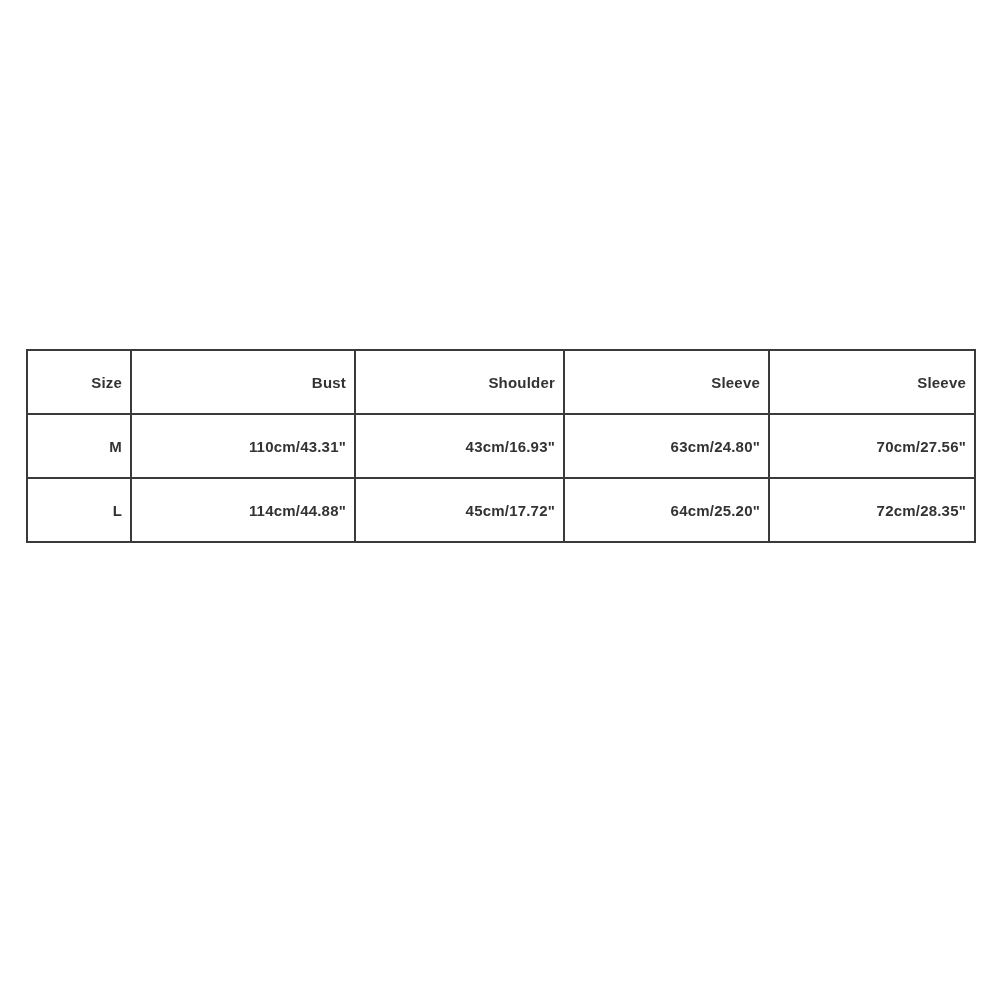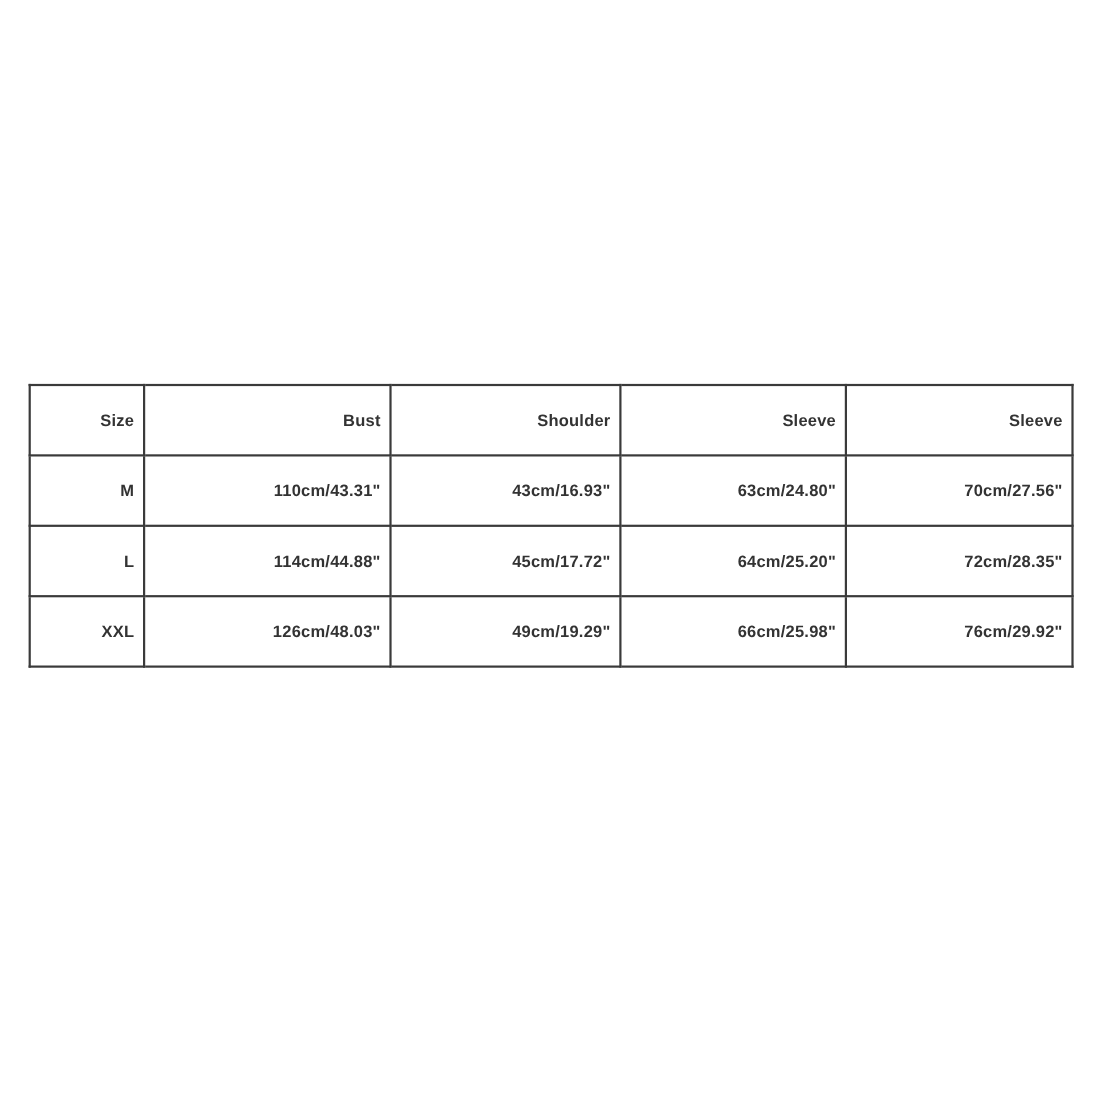--- a/index.html
+++ b/index.html
@@ -67,21 +67,14 @@
       <td>63cm/24.80"</td>
       <td>70cm/27.56"</td>
     </tr>
     <tr>
       <td>L</td>
       <td>114cm/44.88"</td>
       <td>45cm/17.72"</td>
       <td>64cm/25.20"</td>
       <td>72cm/28.35"</td>
     </tr>
-    <tr>
-      <td>XXL</td>
-      <td>126cm/48.03"</td>
-      <td>49cm/19.29"</td>
-      <td>66cm/25.98"</td>
-      <td>76cm/29.92"</td>
-    </tr>
   </tbody>
 </table>
 
 </body></html>

